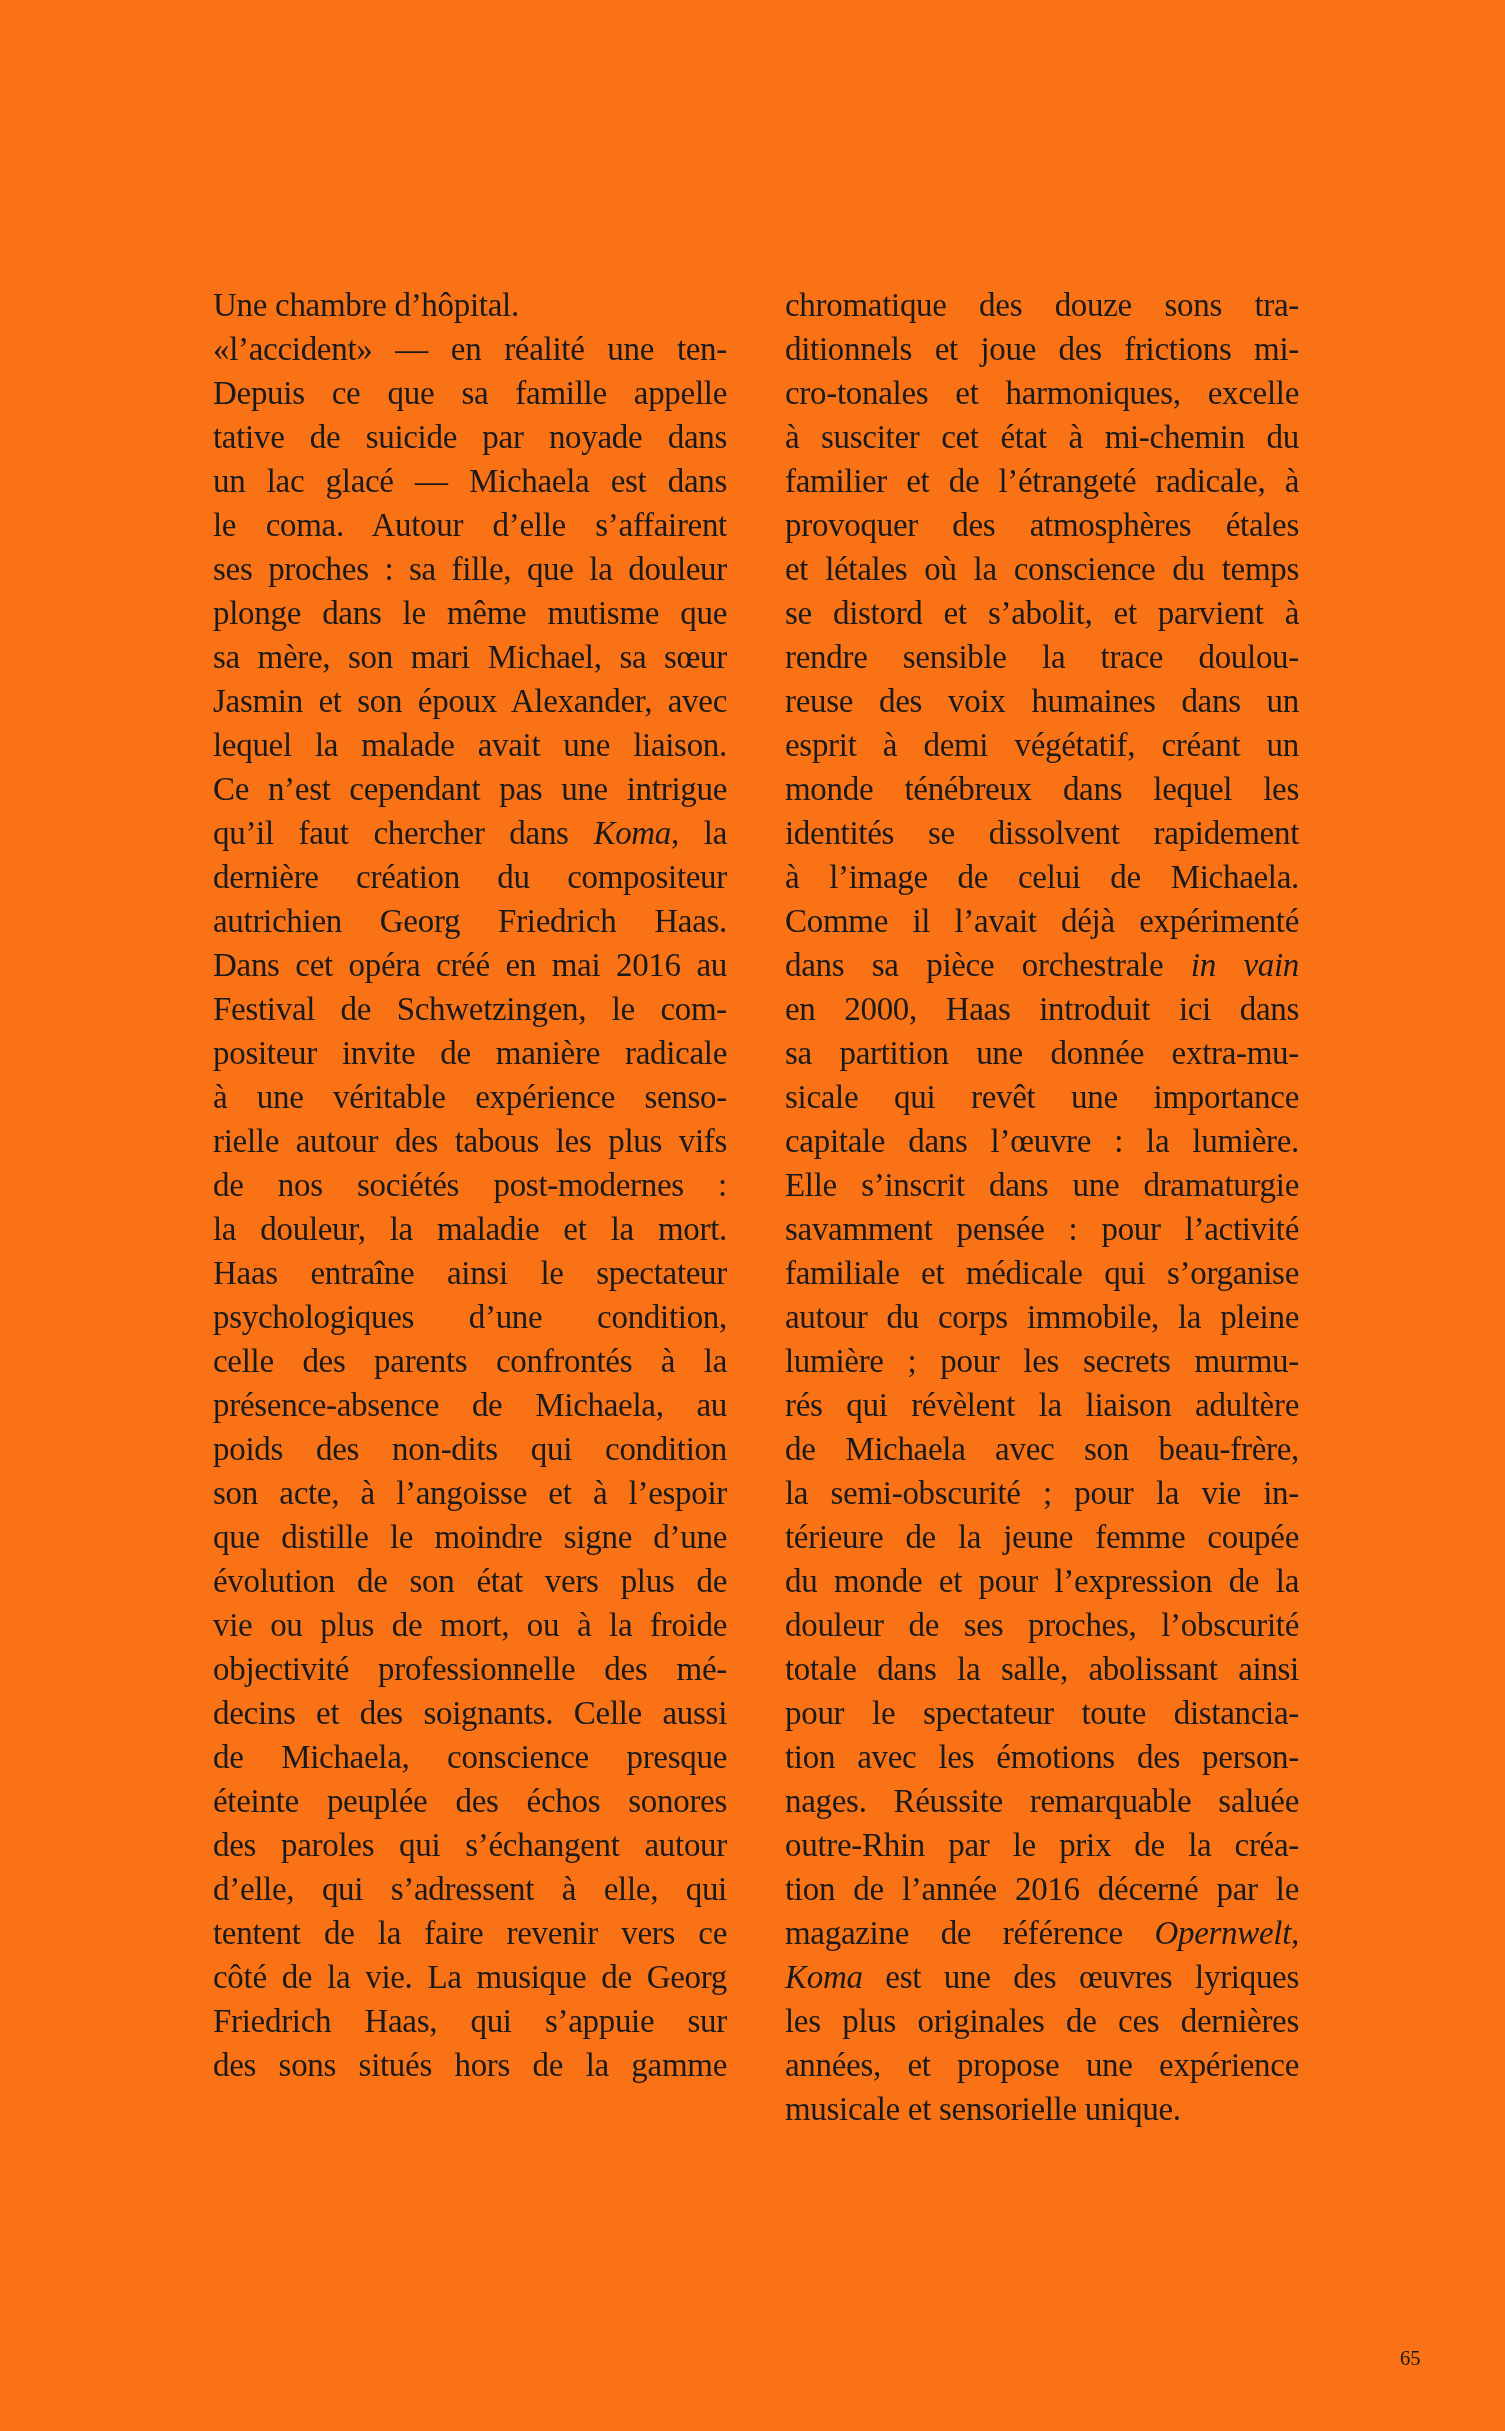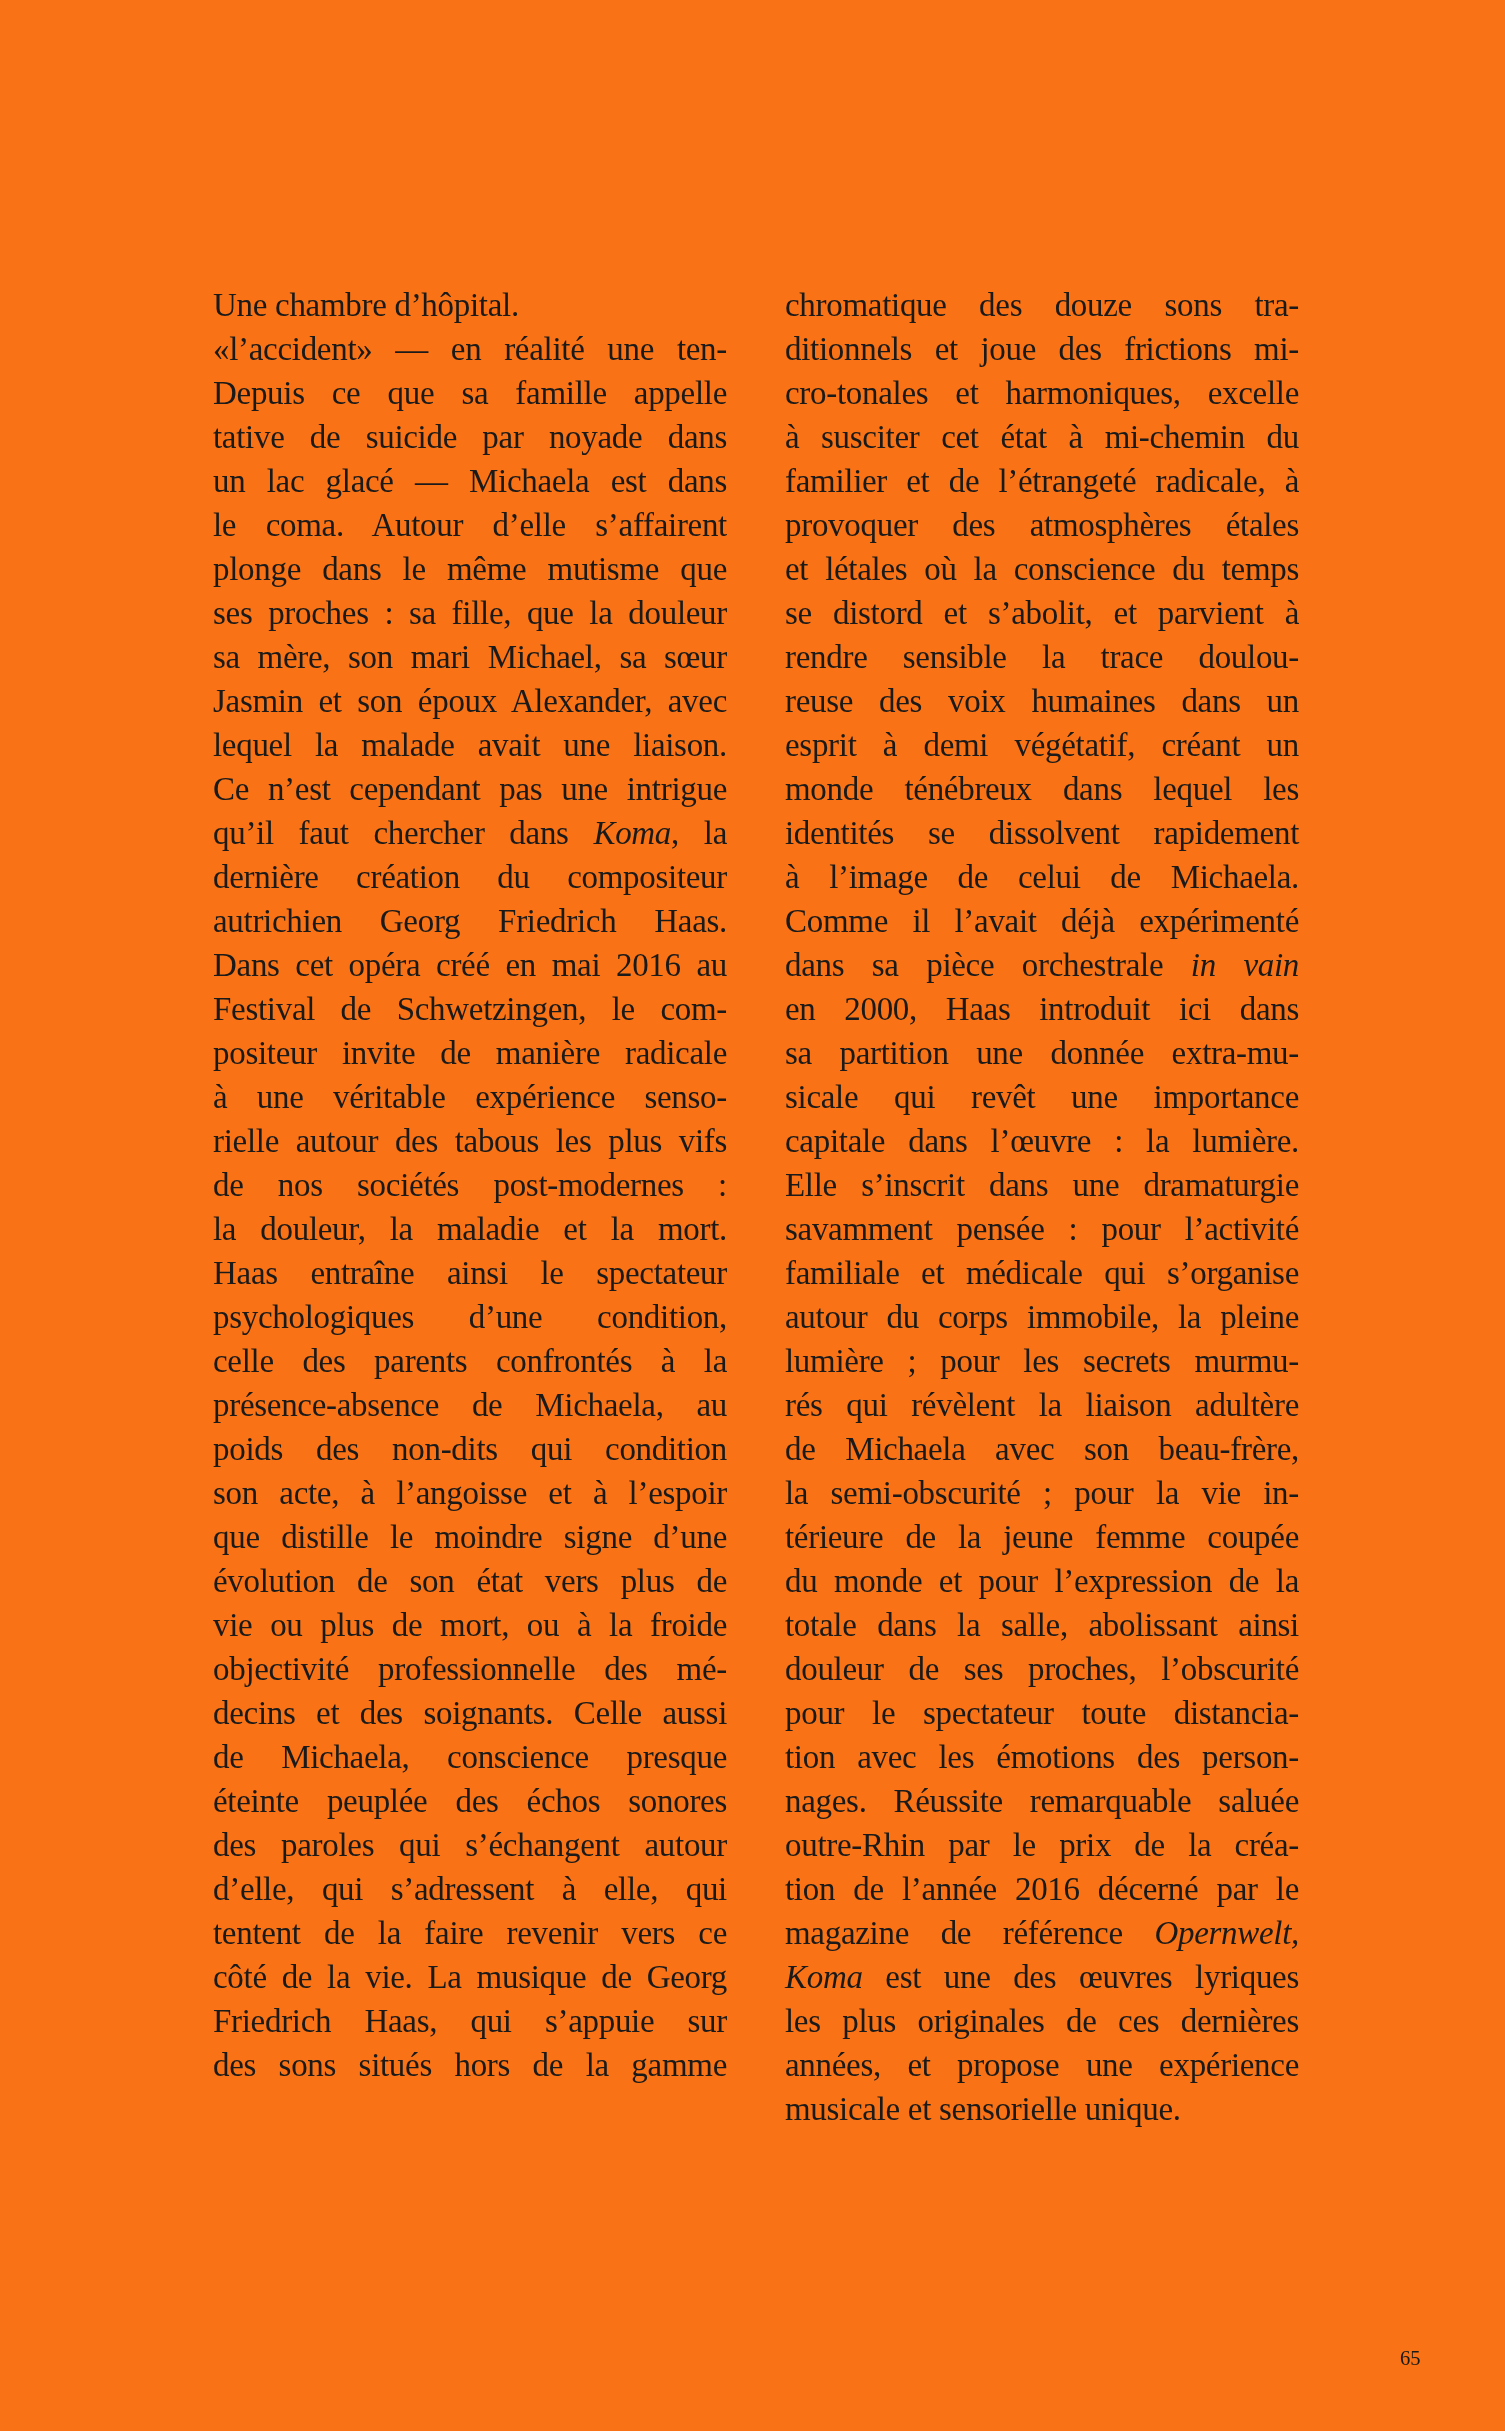--- a/index.html
+++ b/index.html
@@ -57,22 +57,22 @@
 <body>
 
 <div class="page">
   <div class="column col-left">
       <div class="line last" style="white-space: normal;"><span>Une chambre d’hôpital.</span></div>
       <div class="line" style="white-space: normal;"><span>«l’accident» — en réalité une ten-</span></div>
       <div class="line" style="white-space: normal;"><span>Depuis ce que sa famille appelle</span></div>
       <div class="line" style="white-space: normal;"><span>tative de suicide par noyade dans</span></div>
       <div class="line" style="white-space: normal;"><span>un lac glacé — Michaela est dans</span></div>
       <div class="line" style="white-space: normal;"><span>le coma. Autour d’elle s’affairent</span></div>
+      <div class="line" style="white-space: normal;"><span>ses proches : sa fille, que la douleur</span></div>
       <div class="line" style="white-space: normal;"><span>plonge dans le même mutisme que</span></div>
-      <div class="line" style="white-space: normal;"><span>ses proches : sa fille, que la douleur</span></div>
       <div class="line" style="white-space: normal;"><span>sa mère, son mari Michael, sa sœur</span></div>
       <div class="line" style="white-space: normal;"><span>Jasmin et son époux Alexander, avec</span></div>
       <div class="line" style="white-space: normal;"><span>lequel la malade avait une liaison.</span></div>
       <div class="line" style="white-space: normal;"><span>Ce n’est cependant pas une intrigue</span></div>
       <div class="line" style="white-space: normal;"><span>qu’il faut chercher dans </span><i>Koma</i><span>, la</span></div>
       <div class="line" style="white-space: normal;"><span>dernière création du compositeur</span></div>
       <div class="line" style="white-space: normal;"><span>autrichien Georg Friedrich Haas.</span></div>
       <div class="line" style="white-space: normal;"><span>Dans cet opéra créé en mai 2016 au</span></div>
       <div class="line" style="white-space: normal;"><span>Festival de Schwetzingen, le com-</span></div>
       <div class="line" style="white-space: normal;"><span>positeur invite de manière radicale</span></div>
@@ -124,22 +124,22 @@
       <div class="line" style="white-space: normal;"><span>Elle s’inscrit dans une dramaturgie</span></div>
       <div class="line" style="white-space: normal;"><span>savamment pensée : pour l’activité</span></div>
       <div class="line" style="white-space: normal;"><span>familiale et médicale qui s’organise</span></div>
       <div class="line" style="white-space: normal;"><span>autour du corps immobile, la pleine</span></div>
       <div class="line" style="white-space: normal;"><span>lumière ; pour les secrets murmu-</span></div>
       <div class="line" style="white-space: normal;"><span>rés qui révèlent la liaison adultère</span></div>
       <div class="line" style="white-space: normal;"><span>de Michaela avec son beau-frère,</span></div>
       <div class="line" style="white-space: normal;"><span>la semi-obscurité ; pour la vie in-</span></div>
       <div class="line" style="white-space: normal;"><span>térieure de la jeune femme coupée</span></div>
       <div class="line" style="white-space: normal;"><span>du monde et pour l’expression de la</span></div>
+      <div class="line" style="white-space: normal;"><span>douleur de ses proches, l’obscurité</span></div>
       <div class="line" style="white-space: normal;"><span>totale dans la salle, abolissant ainsi</span></div>
-      <div class="line" style="white-space: normal;"><span>douleur de ses proches, l’obscurité</span></div>
       <div class="line" style="white-space: normal;"><span>pour le spectateur toute distancia-</span></div>
       <div class="line" style="white-space: normal;"><span>tion avec les émotions des person-</span></div>
       <div class="line" style="white-space: normal;"><span>nages. Réussite remarquable saluée</span></div>
       <div class="line" style="white-space: normal;"><span>outre-Rhin par le prix de la créa-</span></div>
       <div class="line" style="white-space: normal;"><span>tion de l’année 2016 décerné par le</span></div>
       <div class="line" style="white-space: normal;"><span>magazine de référence </span><i>Opernwelt,</i></div>
       <div class="line" style="white-space: normal;"><span></span><i>Koma</i><span> est une des œuvres lyriques</span></div>
       <div class="line" style="white-space: normal;"><span>les plus originales de ces dernières</span></div>
       <div class="line" style="white-space: normal;"><span>années, et propose une expérience</span></div>
       <div class="line last" style="white-space: normal;"><span>musicale et sensorielle unique.</span></div>

